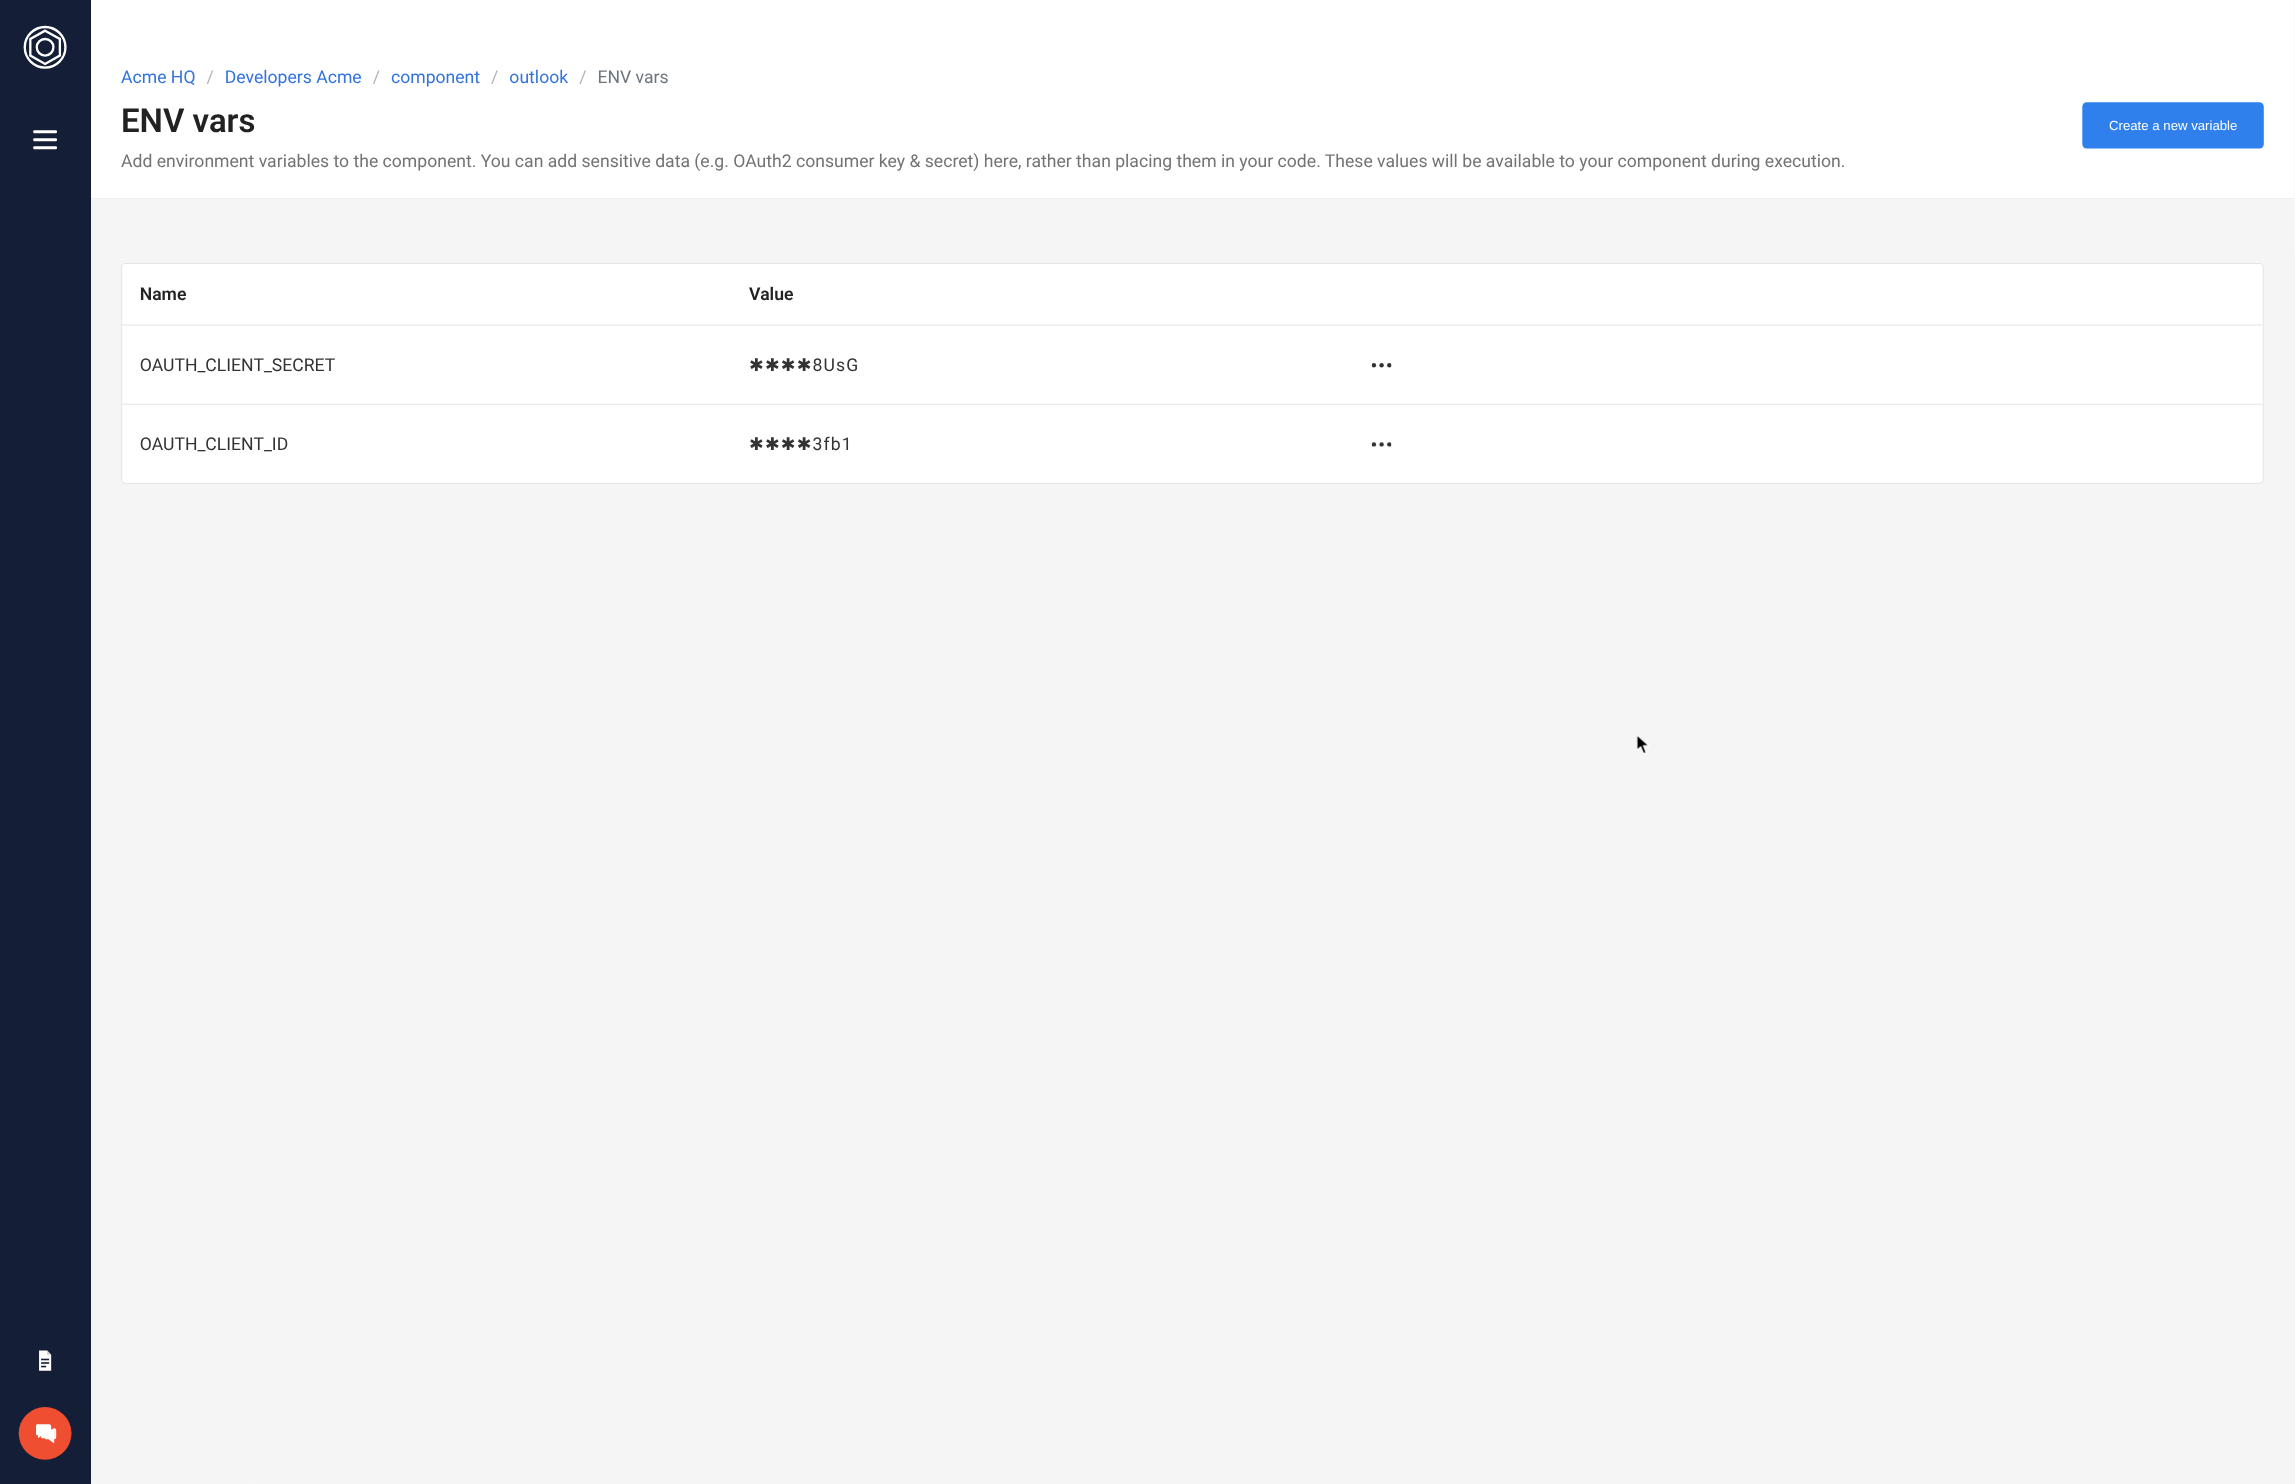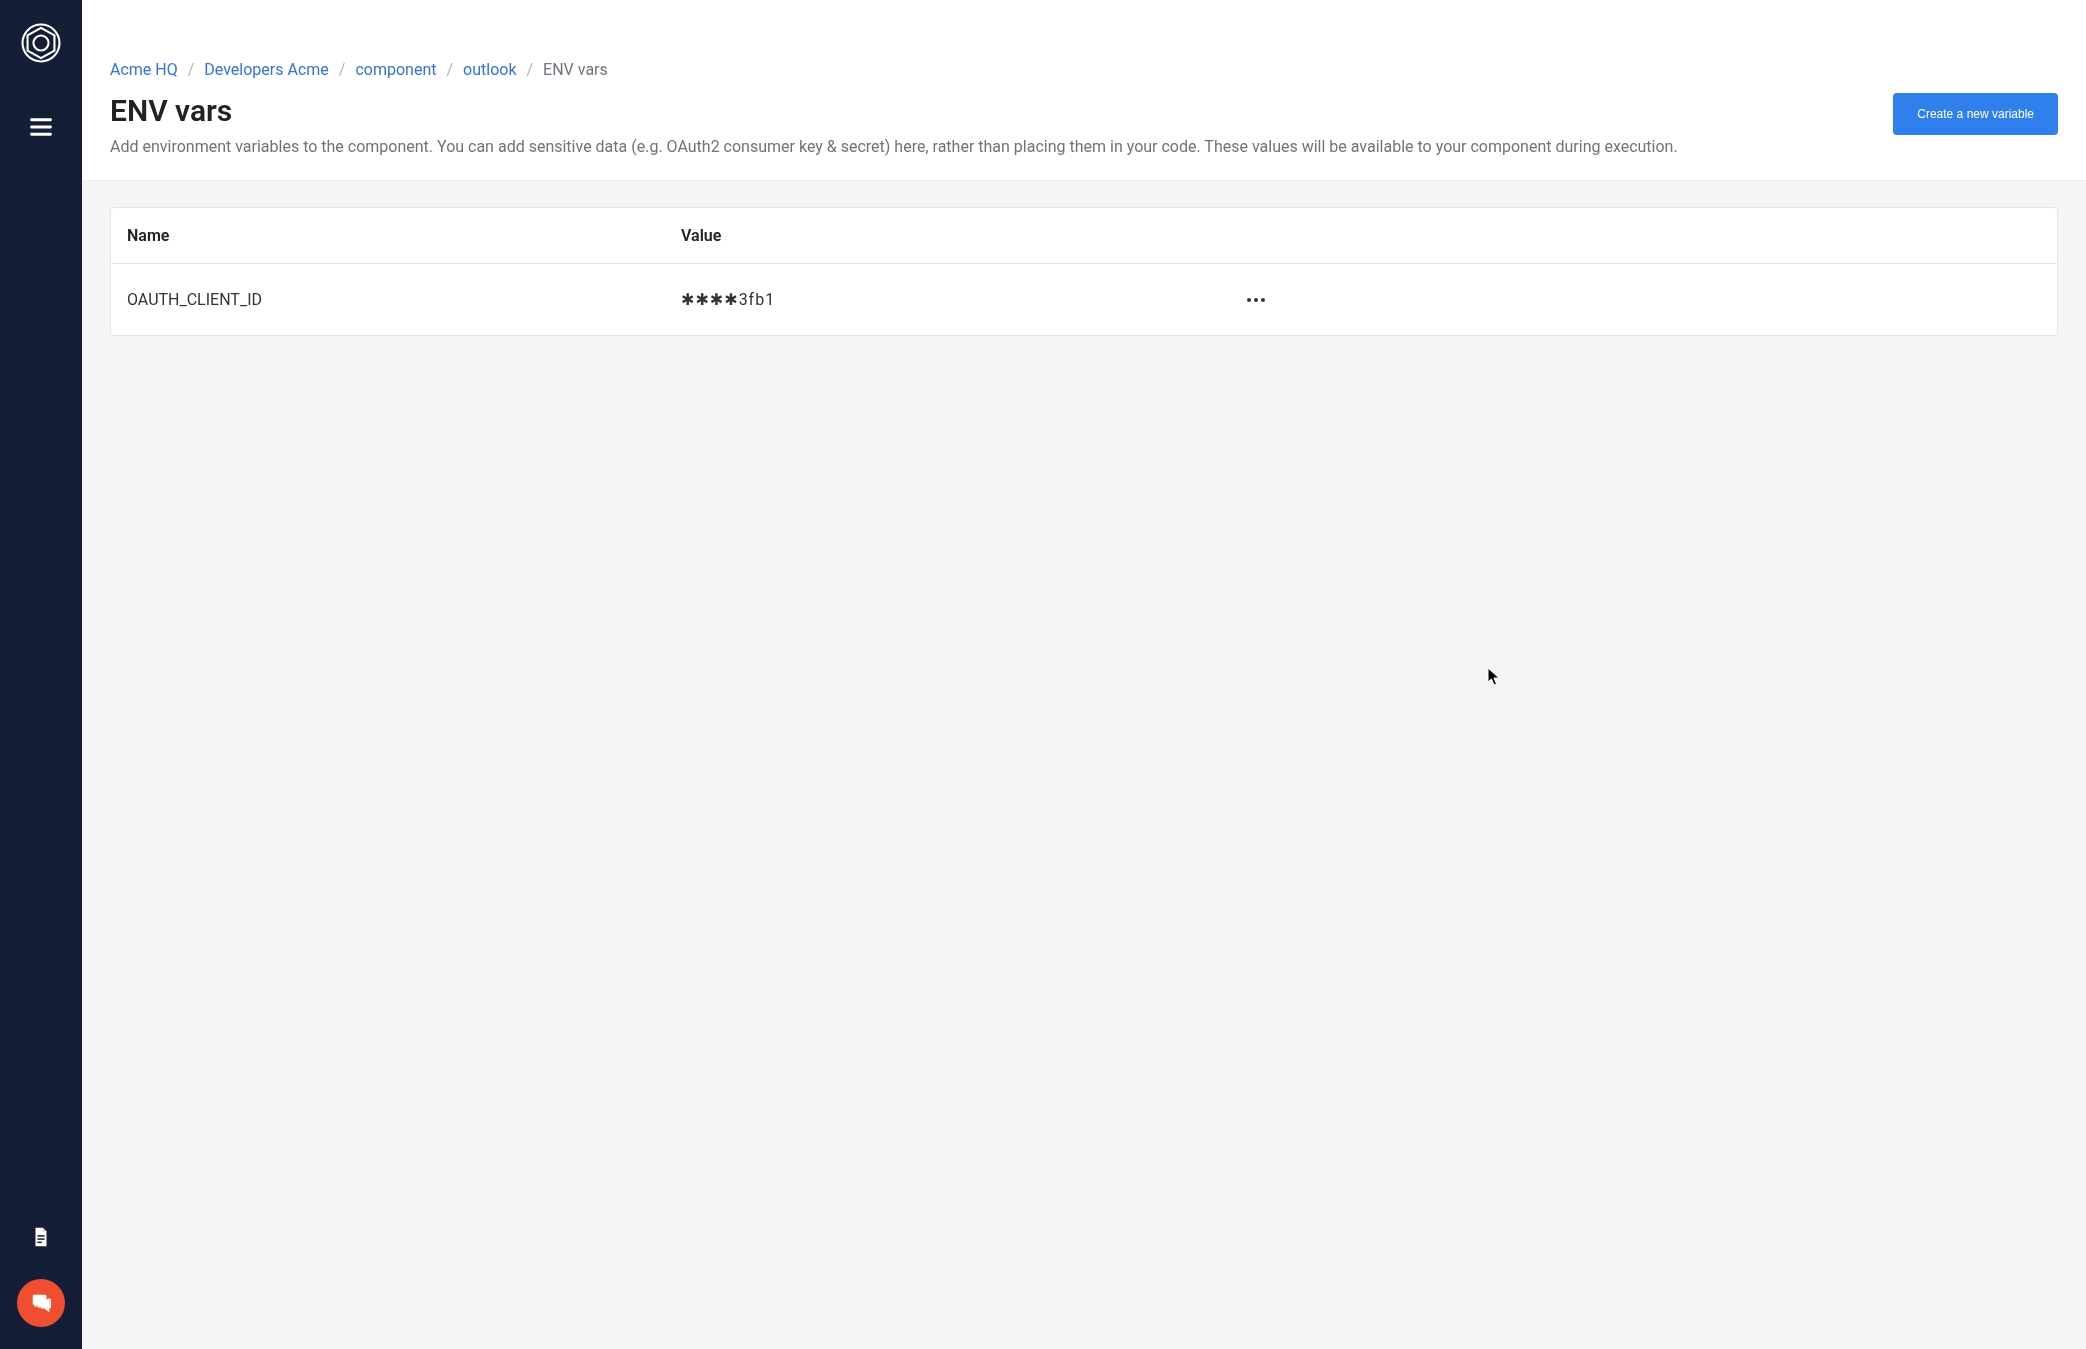--- a/index.html
+++ b/index.html
@@ -130,20 +130,21 @@
     
     .content-body {
       padding: 26px 28px;
     }
     .var-table {
       width: 100%;
       background: #fff;
       border: 1px solid #e3e6e8;
       border-radius: 4px;
       overflow: hidden;
+      margin-top: 32px;
     }
     .var-head, .var-row {
       display: flex;
       align-items: center;
       border-bottom: 1px solid #e3e6e8;
     }
     .var-row:last-child { border-bottom: none; }
     .var-head {
       font-weight: 600;
       font-size: 16px;
@@ -240,20 +241,33 @@
   </div>
 
   <div class="content-body">
     <div class="var-table">
       <div class="var-head">
         <div class="col-name">Name</div>
         <div class="col-value">Value</div>
         <div class="col-actions"></div>
       </div>
 
+      <div class="var-row">
+        <div class="col-name">OAUTH_CLIENT_SECRET</div>
+        <div class="col-value masked-value">✱✱✱✱8UsG</div>
+        <div class="col-actions">
+          <span class="row-menu-btn">
+            <svg viewBox="0 0 18 4" fill="#333">
+              <circle cx="2" cy="2" r="2"></circle>
+                <circle cx="9" cy="2" r="2"></circle>
+                <circle cx="16" cy="2" r="2"></circle>
+            </svg>
+          </span>
+        </div>
+      </div>
 
       <div class="var-row">
         <div class="col-name">OAUTH_CLIENT_ID</div>
         <div class="col-value masked-value">✱✱✱✱3fb1</div>
         <div class="col-actions">
           <span class="row-menu-btn">
             <svg viewBox="0 0 18 4" fill="#333">
               <circle cx="2" cy="2" r="2"></circle>
                 <circle cx="9" cy="2" r="2"></circle>
                 <circle cx="16" cy="2" r="2"></circle>

